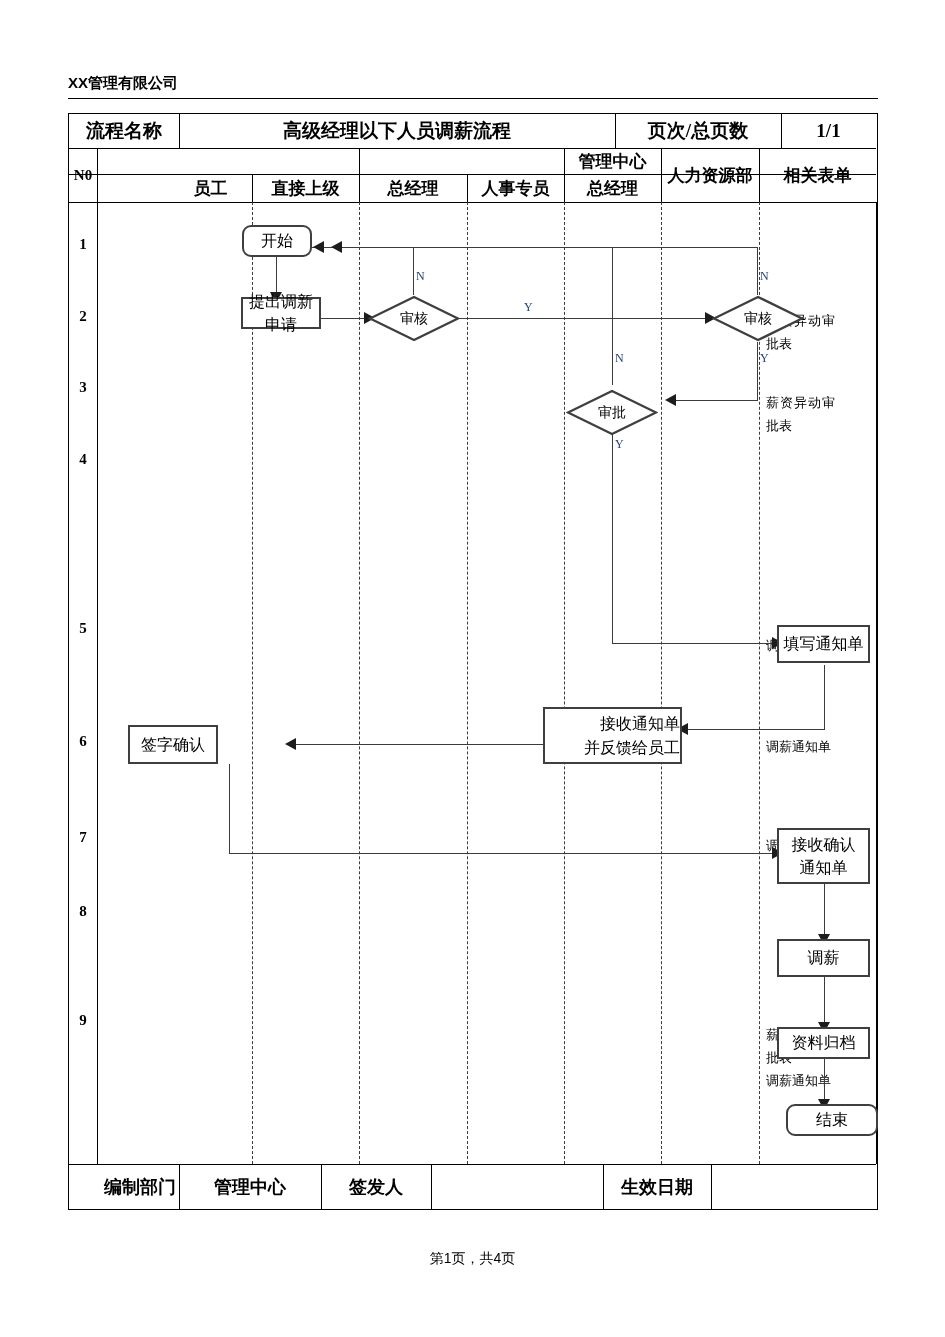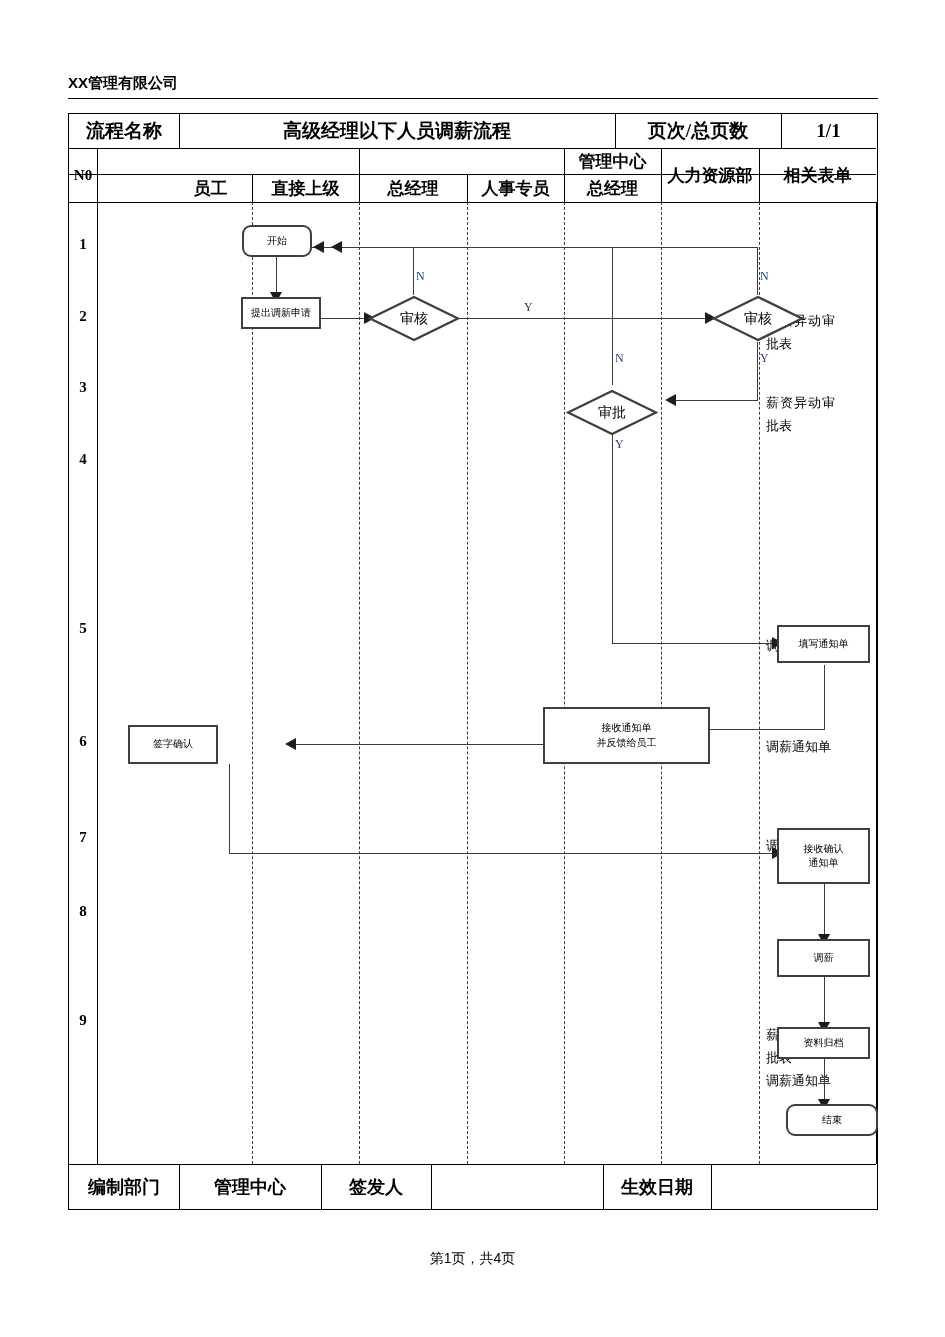--- a/index.html
+++ b/index.html
@@ -101,21 +101,21 @@
   .node {
     position: absolute;
     box-sizing: border-box;
     background: #ffffff;
     border: 2px solid #3f3f3f;
     display: flex;
     flex-direction: column;
     align-items: center;
     justify-content: center;
     font-family: "Liberation Sans", "DejaVu Sans", sans-serif;
-    font-size: 10px;
+    font-size: 16px;
     line-height: 1.45;
     text-align: center;
     color: #000;
     z-index: 4;
   }
   .node.rounded { border-radius: 9px; }
 
   
   .diamond {
     position: absolute;
@@ -343,21 +343,21 @@
     </svg>
     <div class="lbl">
         <span>审批</span>
       </div>
   </div>
 
   <div class="node" style="left:708px; top:511px; width:93px; height:38px;">
     <span>填写通知单</span>
   </div>
 
-  <div class="node" style="left:474px; top:593px; width:167px; height:57px;">
+  <div class="node" style="left:474px; top:593px; width:139px; height:57px;align-items:flex-end;">
     <span>接收通知单</span>
     <span>并反馈给员工</span>
   </div>
 
   <div class="node" style="left:59px; top:611px; width:90px; height:39px;">
     <span>签字确认</span>
   </div>
 
   <div class="node" style="left:708px; top:714px; width:93px; height:56px;">
     <span>接收确认</span>
@@ -402,21 +402,21 @@
     <div style="letter-spacing:0;">批表</div>
     <div style="letter-spacing:0;">调薪通知单</div>
   </div>
 
   <div class="vline" style="left:110px; top:1050px; height:45px;"></div>
   <div class="vline" style="left:252px; top:1050px; height:45px;"></div>
   <div class="vline" style="left:362px; top:1050px; height:45px;"></div>
   <div class="vline" style="left:534px; top:1050px; height:45px;"></div>
   <div class="vline" style="left:642px; top:1050px; height:45px;"></div>
 
-  <div class="fcell" style="left:0px; top:1050px; width:110px; height:45px;text-align:right;">编制部门</div>
+  <div class="fcell" style="left:16px; top:1050px; width:110px; height:45px;text-align:right;">编制部门</div>
   <div class="fcell" style="left:110px; top:1050px; width:142px; height:45px;">管理中心</div>
   <div class="fcell" style="left:252px; top:1050px; width:110px; height:45px;">签发人</div>
   <div class="fcell" style="left:362px; top:1050px; width:172px; height:45px;"></div>
   <div class="fcell" style="left:534px; top:1050px; width:108px; height:45px;">生效日期</div>
   <div class="fcell" style="left:642px; top:1050px; width:165px; height:45px;"></div>
 
 </div>
 
 <div id="page-footer">第1页，共4页</div>
 

